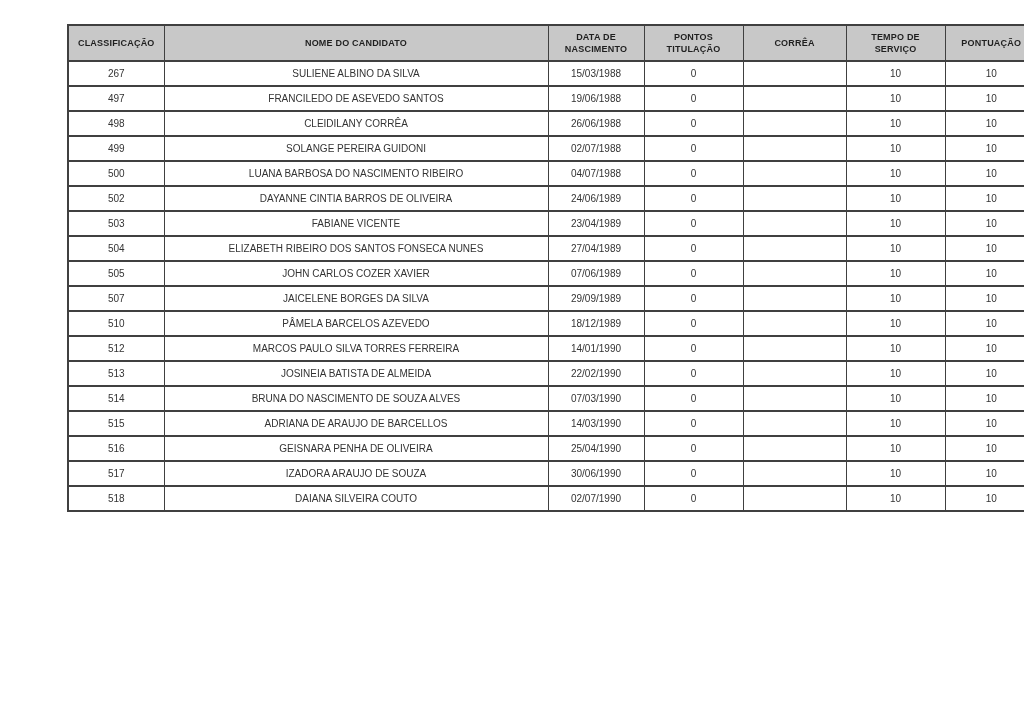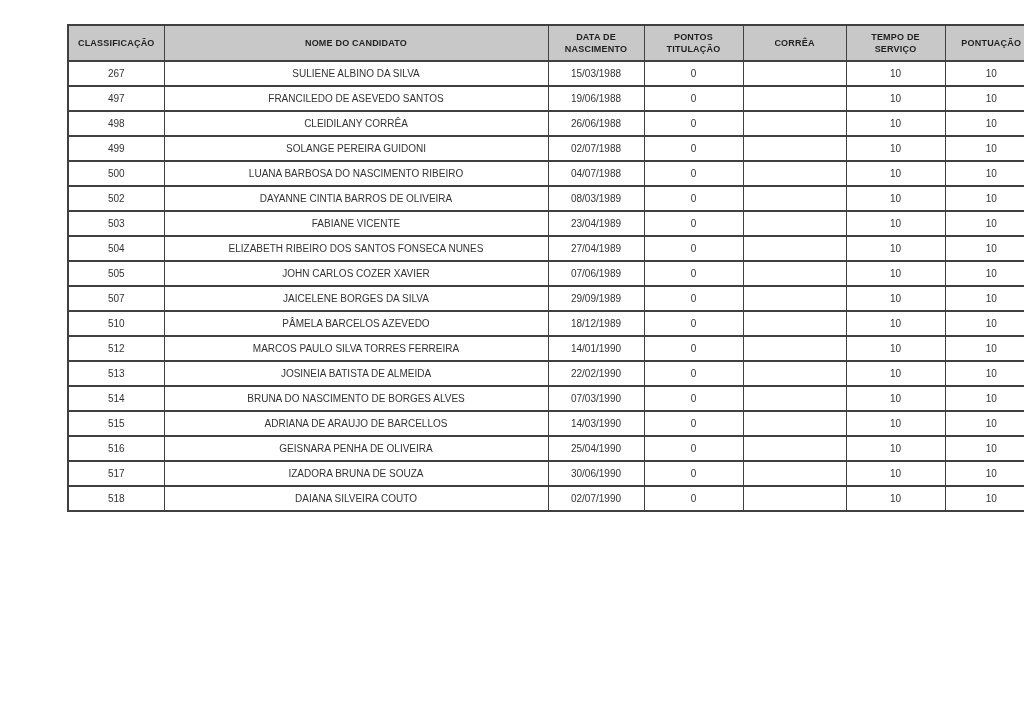--- a/index.html
+++ b/index.html
@@ -122,21 +122,21 @@
           <td>LUANA BARBOSA DO NASCIMENTO RIBEIRO</td>
           <td>04/07/1988</td>
           <td>0</td>
           <td></td>
           <td>10</td>
           <td>10</td>
         </tr>
         <tr>
           <td>502</td>
           <td>DAYANNE CINTIA BARROS DE OLIVEIRA</td>
-          <td>08/03/1989</td>
+          <td>24/06/1989</td>
           <td>0</td>
           <td></td>
           <td>10</td>
           <td>10</td>
         </tr>
         <tr>
           <td>503</td>
           <td>FABIANE VICENTE</td>
           <td>23/04/1989</td>
           <td>0</td>
@@ -193,21 +193,21 @@
           <td>513</td>
           <td>JOSINEIA BATISTA DE ALMEIDA</td>
           <td>22/02/1990</td>
           <td>0</td>
           <td></td>
           <td>10</td>
           <td>10</td>
         </tr>
         <tr>
           <td>514</td>
-          <td>BRUNA DO NASCIMENTO DE BORGES ALVES</td>
+          <td>BRUNA DO NASCIMENTO DE SOUZA ALVES</td>
           <td>07/03/1990</td>
           <td>0</td>
           <td></td>
           <td>10</td>
           <td>10</td>
         </tr>
         <tr>
           <td>515</td>
           <td>ADRIANA DE ARAUJO DE BARCELLOS</td>
           <td>14/03/1990</td>
@@ -220,21 +220,21 @@
           <td>516</td>
           <td>GEISNARA PENHA DE OLIVEIRA</td>
           <td>25/04/1990</td>
           <td>0</td>
           <td></td>
           <td>10</td>
           <td>10</td>
         </tr>
         <tr>
           <td>517</td>
-          <td>IZADORA BRUNA DE SOUZA</td>
+          <td>IZADORA ARAUJO DE SOUZA</td>
           <td>30/06/1990</td>
           <td>0</td>
           <td></td>
           <td>10</td>
           <td>10</td>
         </tr>
         <tr>
           <td>518</td>
           <td>DAIANA SILVEIRA COUTO</td>
           <td>02/07/1990</td>

